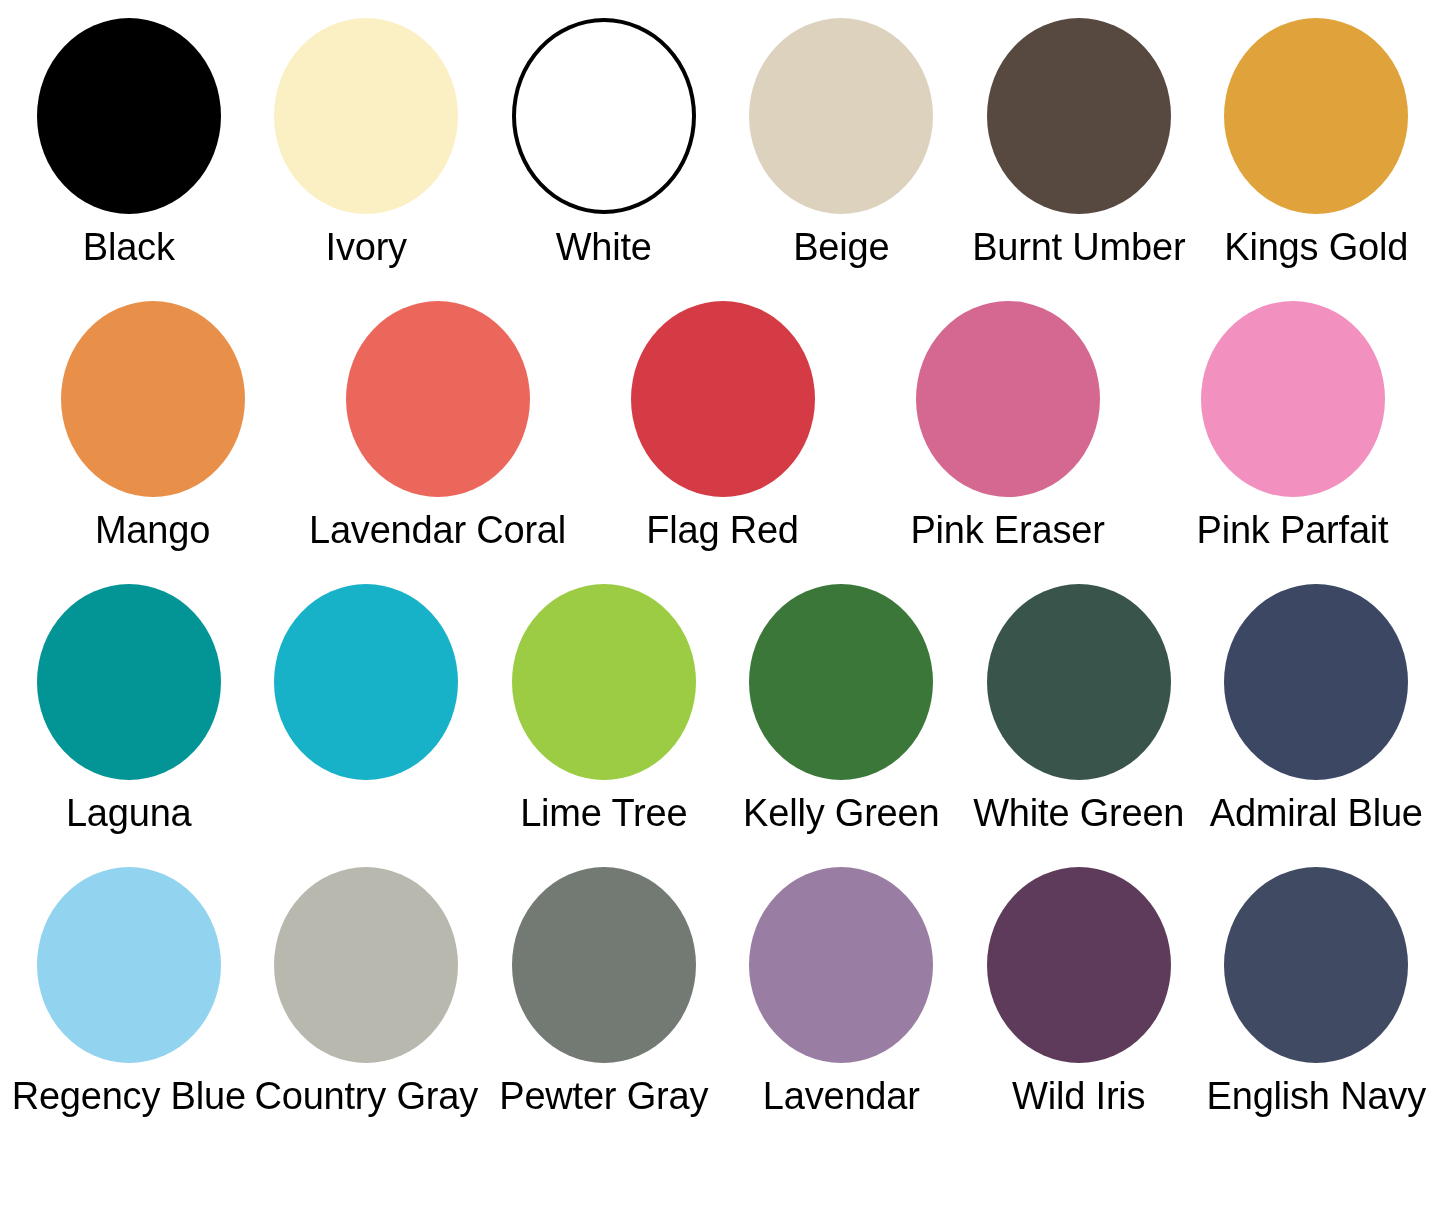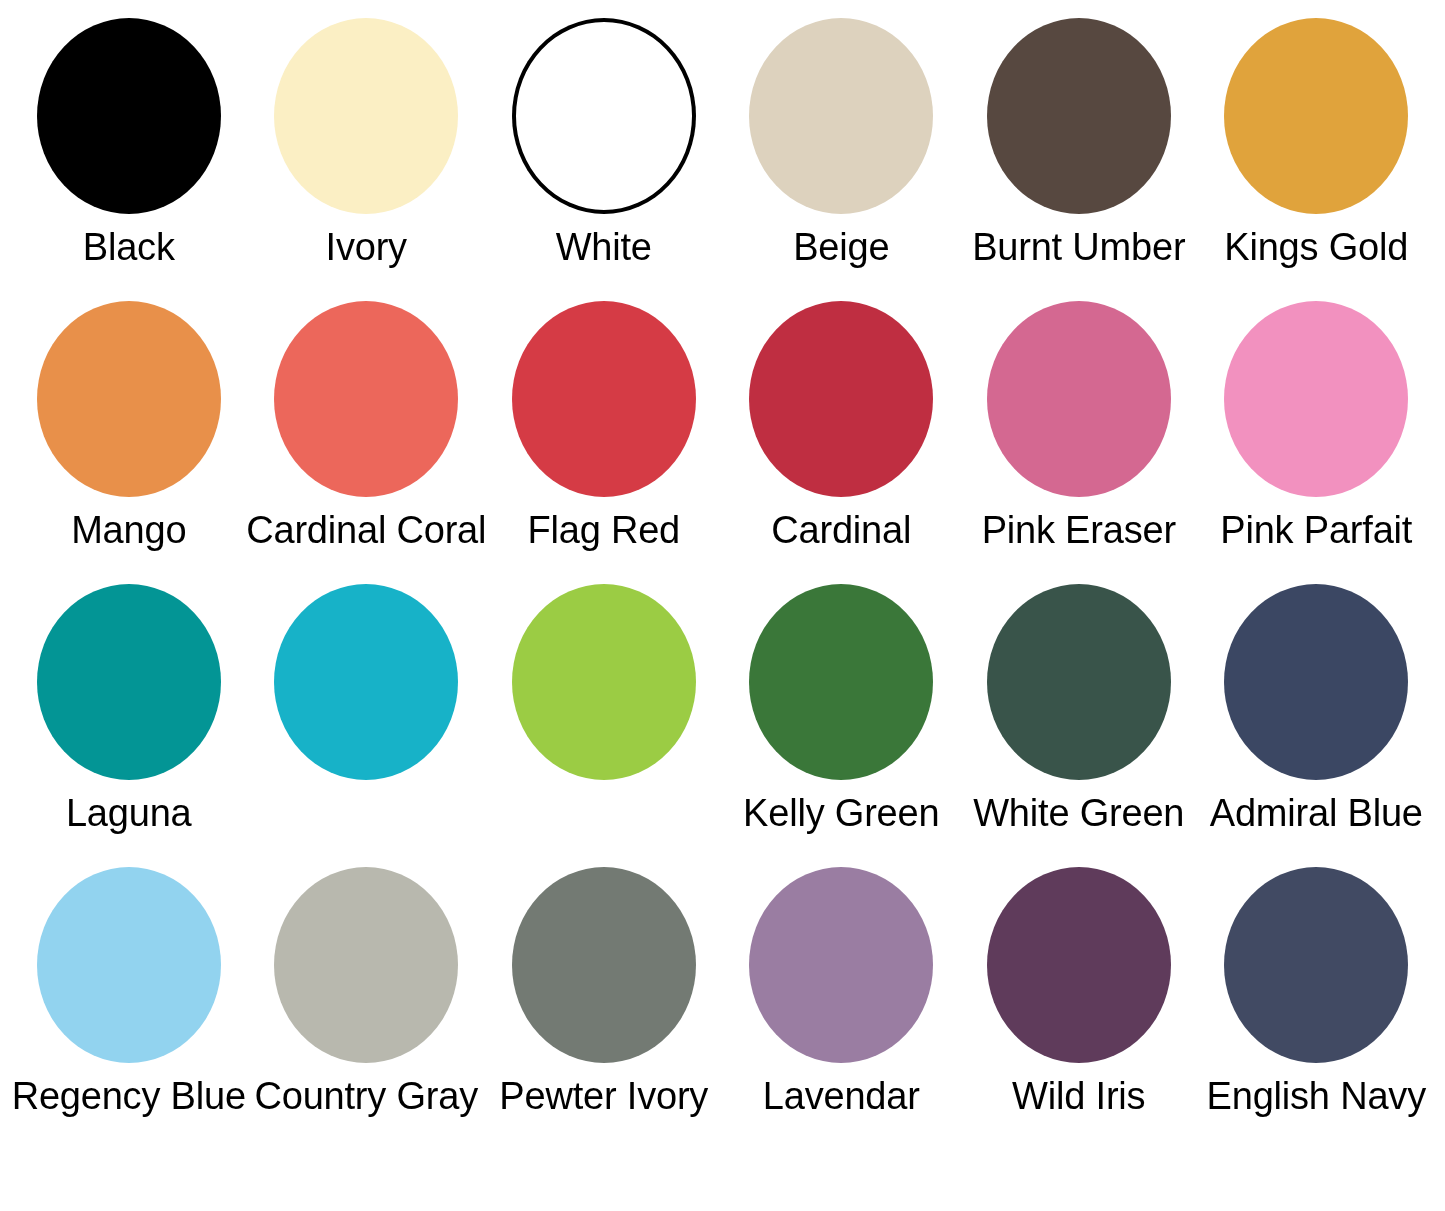--- a/index.html
+++ b/index.html
@@ -92,29 +92,25 @@
     </div>
   </div>
 
   <div class="swatch-row">
     <div class="swatch-cell">
       <div class="swatch-circle" style="background-color: rgb(232, 144, 74);"></div>
       <div class="swatch-label">Mango</div>
     </div>
     <div class="swatch-cell">
       <div class="swatch-circle" style="background-color: rgb(236, 103, 91);"></div>
-      <div class="swatch-label">Cardinal Coral</div>
+      <div class="swatch-label">Lavendar Coral</div>
     </div>
     <div class="swatch-cell">
       <div class="swatch-circle" style="background-color: rgb(213, 59, 69);"></div>
       <div class="swatch-label">Flag Red</div>
-    </div>
-    <div class="swatch-cell">
-      <div class="swatch-circle" style="background-color: rgb(191, 46, 65);"></div>
-      <div class="swatch-label">Cardinal</div>
     </div>
     <div class="swatch-cell">
       <div class="swatch-circle" style="background-color: rgb(212, 104, 145);"></div>
       <div class="swatch-label">Pink Eraser</div>
     </div>
     <div class="swatch-cell">
       <div class="swatch-circle" style="background-color: rgb(242, 145, 191);"></div>
       <div class="swatch-label">Pink Parfait</div>
     </div>
   </div>
@@ -122,20 +118,21 @@
   <div class="swatch-row">
     <div class="swatch-cell">
       <div class="swatch-circle" style="background-color: rgb(3, 149, 149);"></div>
       <div class="swatch-label">Laguna</div>
     </div>
     <div class="swatch-cell">
       <div class="swatch-circle" style="background-color: rgb(23, 178, 200);"></div>
     </div>
     <div class="swatch-cell">
       <div class="swatch-circle" style="background-color: rgb(155, 204, 68);"></div>
+      <div class="swatch-label">Lime Tree</div>
     </div>
     <div class="swatch-cell">
       <div class="swatch-circle" style="background-color: rgb(58, 119, 57);"></div>
       <div class="swatch-label">Kelly Green</div>
     </div>
     <div class="swatch-cell">
       <div class="swatch-circle" style="background-color: rgb(57, 84, 74);"></div>
       <div class="swatch-label">White Green</div>
     </div>
     <div class="swatch-cell">
@@ -148,21 +145,21 @@
     <div class="swatch-cell">
       <div class="swatch-circle" style="background-color: rgb(146, 211, 239);"></div>
       <div class="swatch-label">Regency Blue</div>
     </div>
     <div class="swatch-cell">
       <div class="swatch-circle" style="background-color: rgb(184, 184, 174);"></div>
       <div class="swatch-label">Country Gray</div>
     </div>
     <div class="swatch-cell">
       <div class="swatch-circle" style="background-color: rgb(115, 122, 115);"></div>
-      <div class="swatch-label">Pewter Ivory</div>
+      <div class="swatch-label">Pewter Gray</div>
     </div>
     <div class="swatch-cell">
       <div class="swatch-circle" style="background-color: rgb(154, 125, 162);"></div>
       <div class="swatch-label">Lavendar</div>
     </div>
     <div class="swatch-cell">
       <div class="swatch-circle" style="background-color: rgb(95, 59, 91);"></div>
       <div class="swatch-label">Wild Iris</div>
     </div>
     <div class="swatch-cell">

